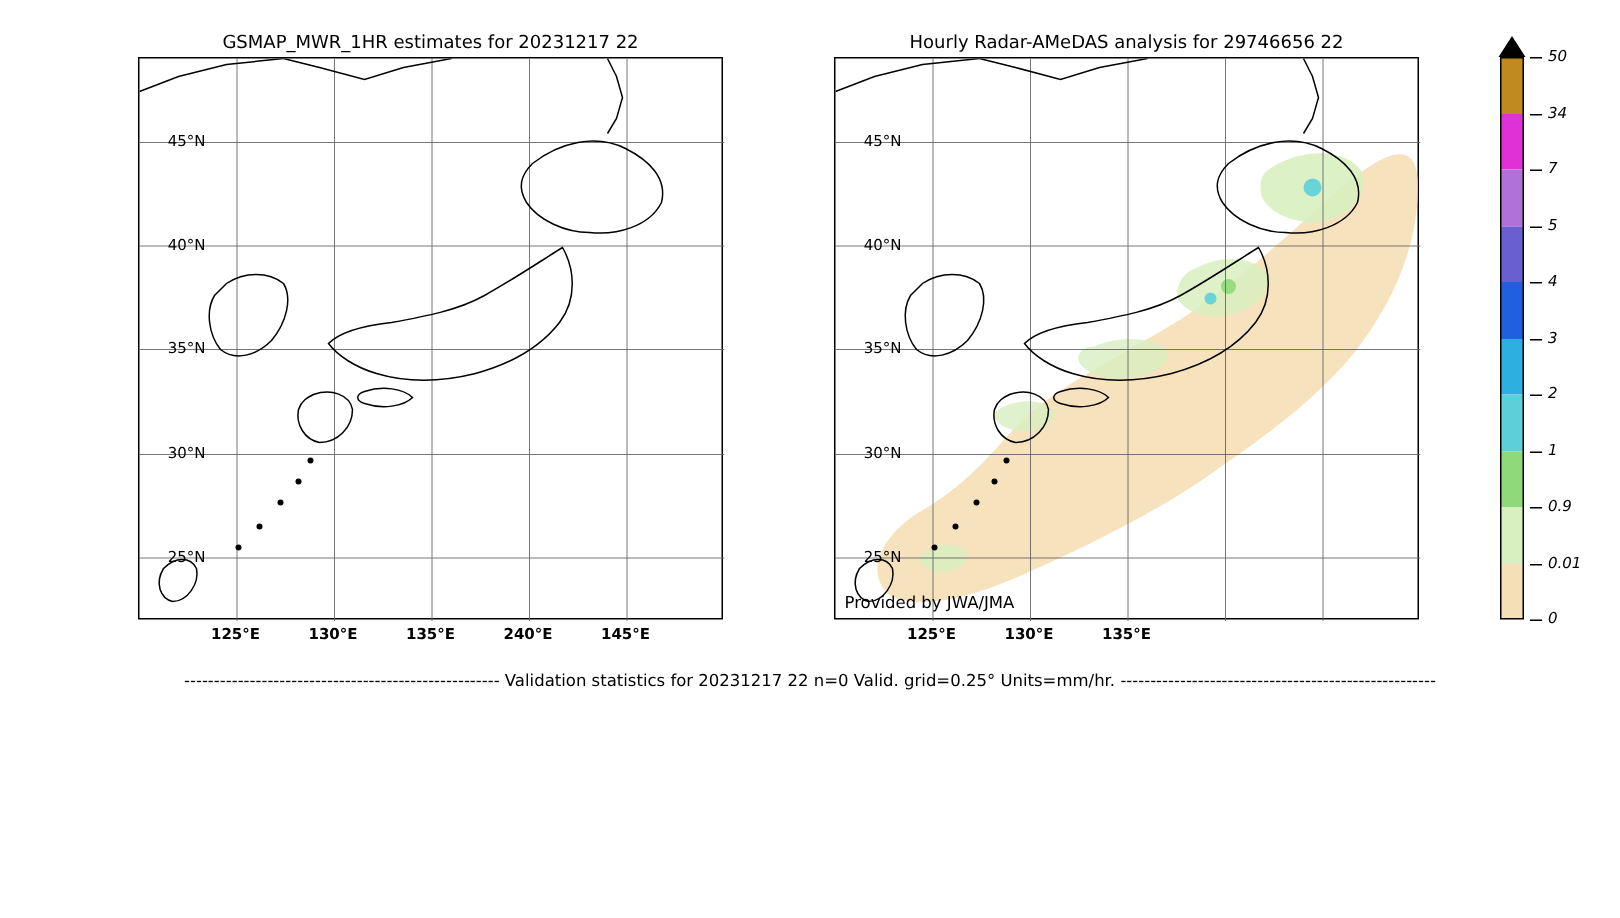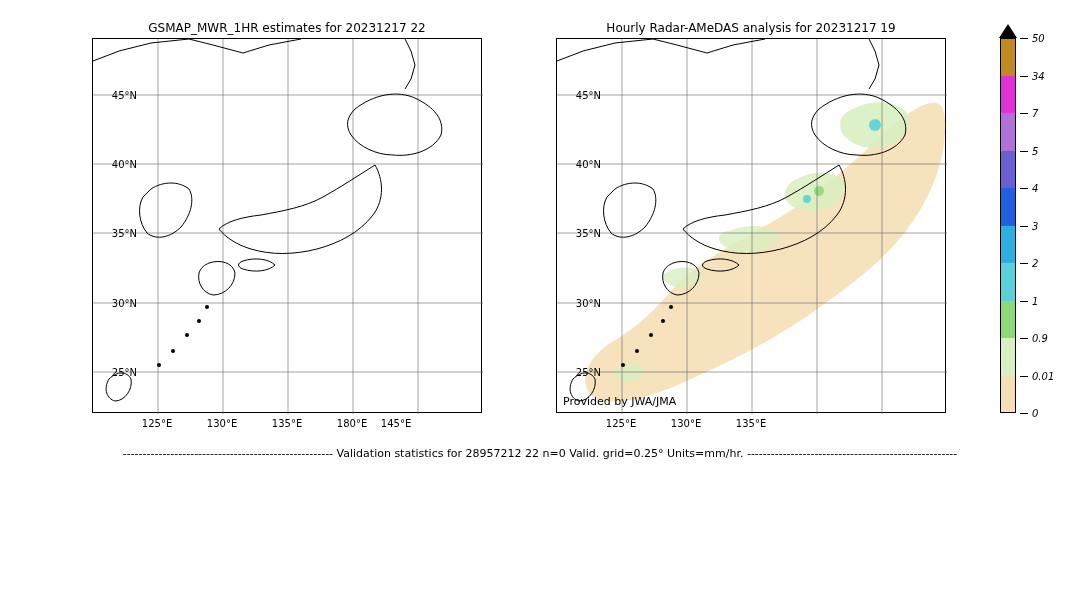--- a/index.html
+++ b/index.html
@@ -49,21 +49,21 @@
     fill: none;
   }
 
   .tick-label {
     position: absolute;
     font-size: 10px;
     color: #000;
     white-space: nowrap;
   }
   .ylab { right: calc(100% - 44px); transform: translateY(-50%); }
-  .xlab { transform: translateX(-50%); }
+  .xlab { transform: translateX(-50%); font-weight: bold; }
 
   .attribution {
     position: absolute;
     left: 6px;
     bottom: 4px;
     font-size: 11px;
   }
 
   
   .colorbar {
@@ -175,25 +175,25 @@
     <div class="tick-label ylab" style="top:56px">45°N</div>
     <div class="tick-label ylab" style="top:125px">40°N</div>
     <div class="tick-label ylab" style="top:194px">35°N</div>
     <div class="tick-label ylab" style="top:264px">30°N</div>
     <div class="tick-label ylab" style="top:333px">25°N</div>
   </div>
 
   <div class="tick-label xlab" style="left:157px; top:418px">125°E</div>
   <div class="tick-label xlab" style="left:222px; top:418px">130°E</div>
   <div class="tick-label xlab" style="left:287px; top:418px">135°E</div>
-  <div class="tick-label xlab" style="left:352px; top:418px">180°E</div>
-  <div class="tick-label xlab" style="left:396px; top:418px">145°E</div>
+  <div class="tick-label xlab" style="left:352px; top:418px">240°E</div>
+  <div class="tick-label xlab" style="left:417px; top:418px">145°E</div>
 
   <div id="panel-right" class="panel">
-    <div class="panel-title">Hourly Radar-AMeDAS analysis for 20231217 19</div>
+    <div class="panel-title">Hourly Radar-AMeDAS analysis for 29746656 22</div>
 
     <svg class="precip-layer" width="390" height="375" viewBox="0 0 390 375">
 
       <path d="M40 360 C20 350 24 320 60 300 C96 278 110 254 130 236 C160 212 194 196 230 174 C266 150 300 120 330 92 C360 66 386 50 388 80 C390 120 374 160 346 196 C316 232 280 256 246 280 C210 304 170 324 134 340 C100 356 64 368 40 360 Z" fill="#f5dfb6" opacity="0.9"></path>
 
       <path d="M292 72 C312 60 338 60 350 74 C356 88 346 102 328 108 C308 112 290 104 284 92 C282 82 284 76 292 72 Z" fill="#d8efc0" opacity="0.9"></path>
       <path d="M240 140 C258 130 280 132 288 144 C290 158 276 170 256 172 C238 172 226 164 228 154 C230 146 234 142 240 140 Z" fill="#d8efc0" opacity="0.85"></path>
       <path d="M172 192 C192 184 214 186 222 196 C222 206 206 214 186 214 C170 212 160 204 162 198 C164 194 168 192 172 192 Z" fill="#d8efc0" opacity="0.8"></path>
       <path d="M112 232 C126 226 142 228 146 236 C146 244 134 250 120 248 C110 246 104 240 106 236 Z" fill="#d8efc0" opacity="0.8"></path>
       <path d="M58 330 C68 322 82 322 88 330 C88 338 78 344 66 342 C58 340 54 336 58 330 Z" fill="#d8efc0" opacity="0.8"></path>
@@ -278,17 +278,17 @@
     <div class="cbar-tick" style="top:80%"></div>
       <div class="cbar-ticklabel" style="top:80%">0.9</div>
     <div class="cbar-tick" style="top:90%"></div>
       <div class="cbar-ticklabel" style="top:90%">0.01</div>
     <div class="cbar-tick" style="top:100%"></div>
       <div class="cbar-ticklabel" style="top:100%">0</div>
   </div>
 
   <div class="footer">
     <span class="dashleft">-----------------------------------------------------</span>
-    <span>Validation statistics for 28957212 22  n=0 Valid. grid=0.25° Units=mm/hr.</span>
+    <span>Validation statistics for 20231217 22  n=0 Valid. grid=0.25° Units=mm/hr.</span>
     <span class="dashright">-----------------------------------------------------</span>
   </div>
 
 </div>
 
 </body></html>

